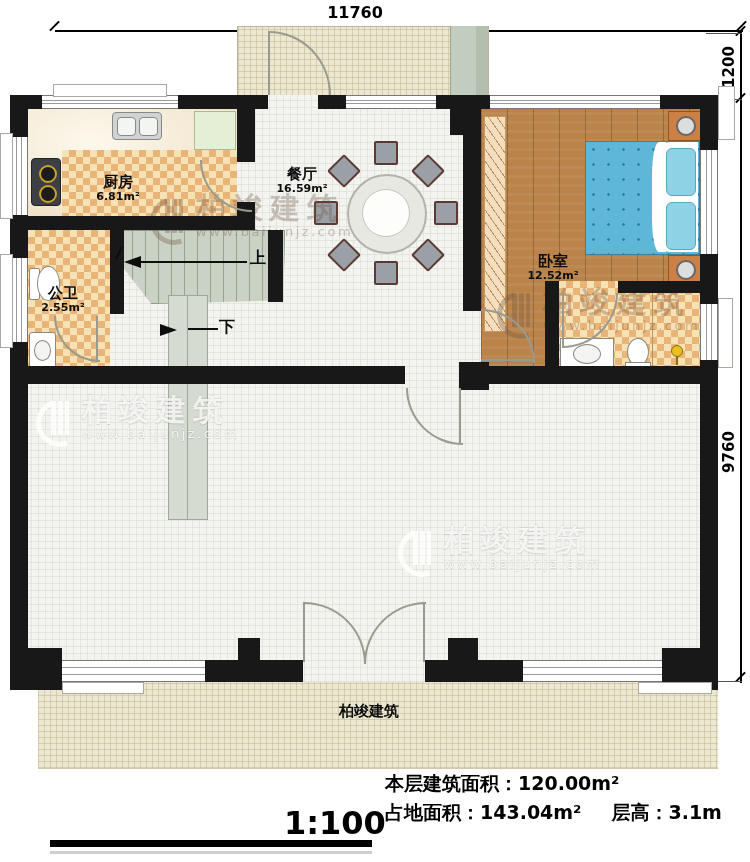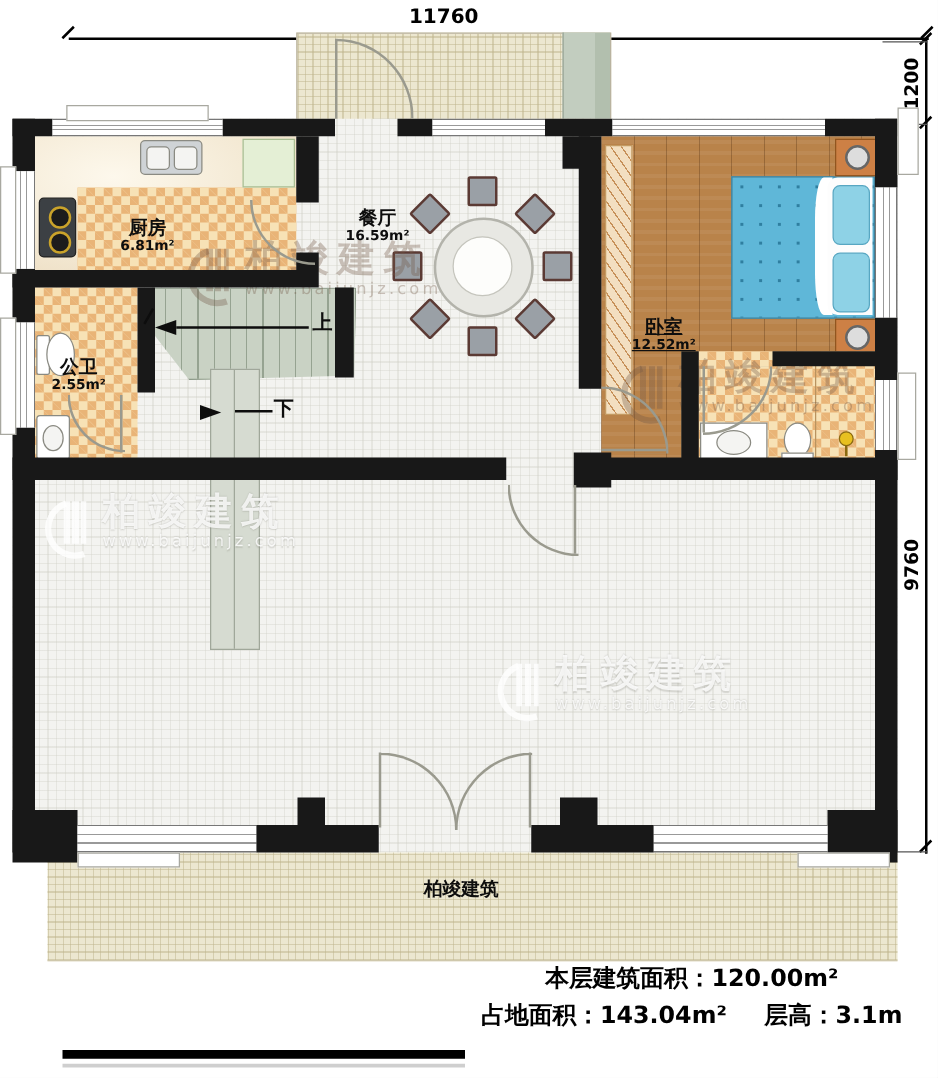--- a/index.html
+++ b/index.html
@@ -68,21 +68,21 @@
   .wm .logo::after{content:"";position:absolute;left:15px;top:9px;width:18px;height:34px;
     background:linear-gradient(90deg,currentColor 0 5px,transparent 5px 7px,currentColor 7px 12px,transparent 12px 14px,currentColor 14px 18px);}
   .wm .txt .t1{font-size:30px;font-weight:bold;letter-spacing:7px;line-height:1;}
   .wm .txt .t2{font-size:13px;letter-spacing:2.5px;line-height:1.4;}
   .wm.dark{color:rgba(115,88,70,.34);}
   .wm.light{color:rgba(255,255,255,.8);text-shadow:0 1px 1px rgba(130,130,120,.28),0 -1px 1px rgba(130,130,120,.18);}
   
   .tb-title{position:absolute;font-size:42px;font-weight:bold;letter-spacing:3px;color:#000;}
   .tb-scale{position:absolute;font-size:32px;font-weight:600;color:#000;}
   .tb-stats{position:absolute;font-size:19px;font-weight:600;color:#000;line-height:29px;}
-  .tb-stats .row{white-space:nowrap;text-align:center;}
+  .tb-stats .row{white-space:nowrap;}
   .tb-ul1{position:absolute;background:#000;}
   .tb-ul2{position:absolute;background:#cfcfcf;}
 </style>
 </head>
 <body>
 
 <div id="stage">
 
   <div class="dim-text" style="left:315px;top:3px;width:80px;">11760</div>
   <div class="dim-line" style="left:55px;top:30px;width:688px;height:2px;"></div>
@@ -260,40 +260,41 @@
   <div class="arc tl" style="left:364px;top:602px;width:60px;height:60px;"></div>
 
   <div class="room-label" style="left:73px;top:174px;">
     <span class="nm">厨房</span>
       <span class="ar">6.81m²</span>
   </div>
   <div class="room-label" style="left:257px;top:166px;">
     <span class="nm">餐厅</span>
       <span class="ar">16.59m²</span>
   </div>
-  <div class="room-label" style="left:486px;top:253px;text-decoration:underline;">
+  <div class="room-label" style="left:508px;top:253px;">
     <span class="nm">卧室</span>
       <span class="ar">12.52m²</span>
   </div>
   <div class="room-label" style="left:18px;top:285px;">
     <span class="nm">公卫</span>
       <span class="ar">2.55m²</span>
   </div>
   <div class="room-label" style="left:309px;top:703px;width:120px;">
     <span class="nm">柏竣建筑</span>
   </div>
 
   <div class="stair-txt" style="left:250px;top:248px;">上</div>
   <div class="stair-txt" style="left:219px;top:317px;">下</div>
   <div class="thin-line" style="left:141px;top:261px;width:106px;height:2px;"></div>
   <div class="tri-l" style="left:124px;top:256px;"></div>
   <div class="thin-line" style="left:112px;top:252px;width:14px;height:2px;transform:rotate(-60deg);"></div>
   <div class="tri-r" style="left:160px;top:324px;"></div>
   <div class="thin-line" style="left:188px;top:328px;width:30px;height:2px;"></div>
 
+  <div class="tb-scale" style="left:284px;top:804px;">1:100</div>
   <div class="tb-ul1" style="left:50px;top:840px;width:322px;height:7px;"></div>
   <div class="tb-ul2" style="left:50px;top:851px;width:322px;height:3px;"></div>
   <div class="tb-stats" style="left:385px;top:769px;">
     <div class="row"><span>本层建筑面积：</span><span>120.00m²</span></div>
     <div class="row"><span>占地面积：</span><span>143.04m²</span><span style="display:inline-block;width:30px;"></span><span>层高：</span><span>3.1m</span></div>
   </div>
 
 </div>
 
 </body></html>

